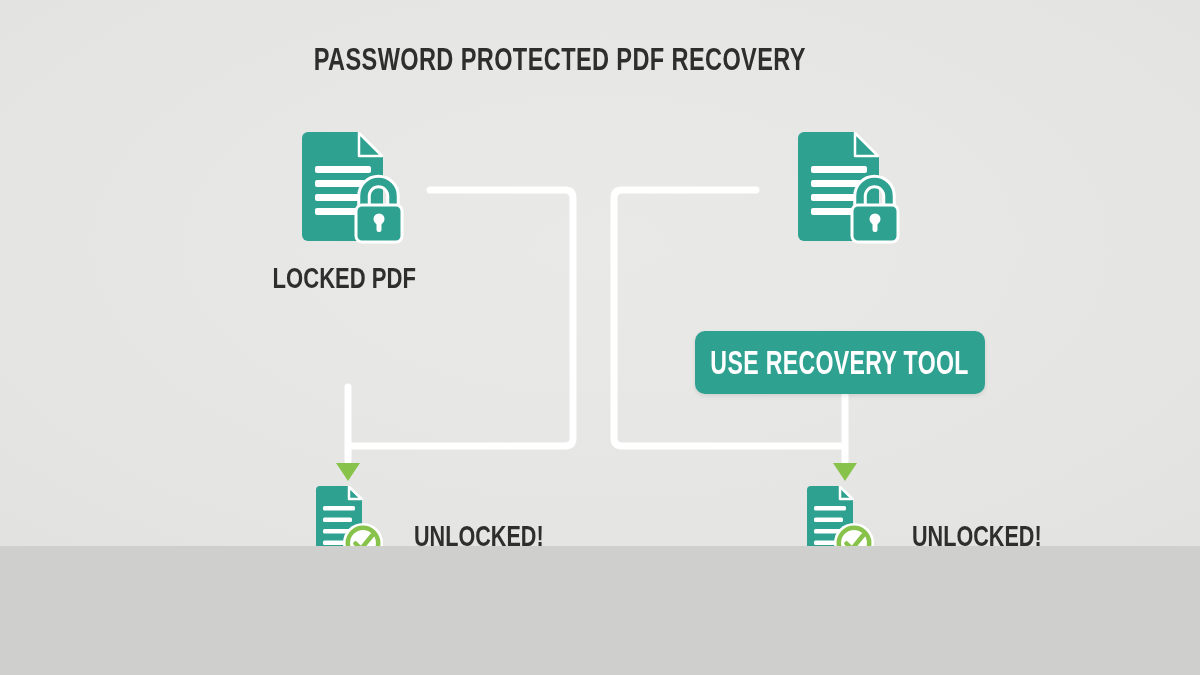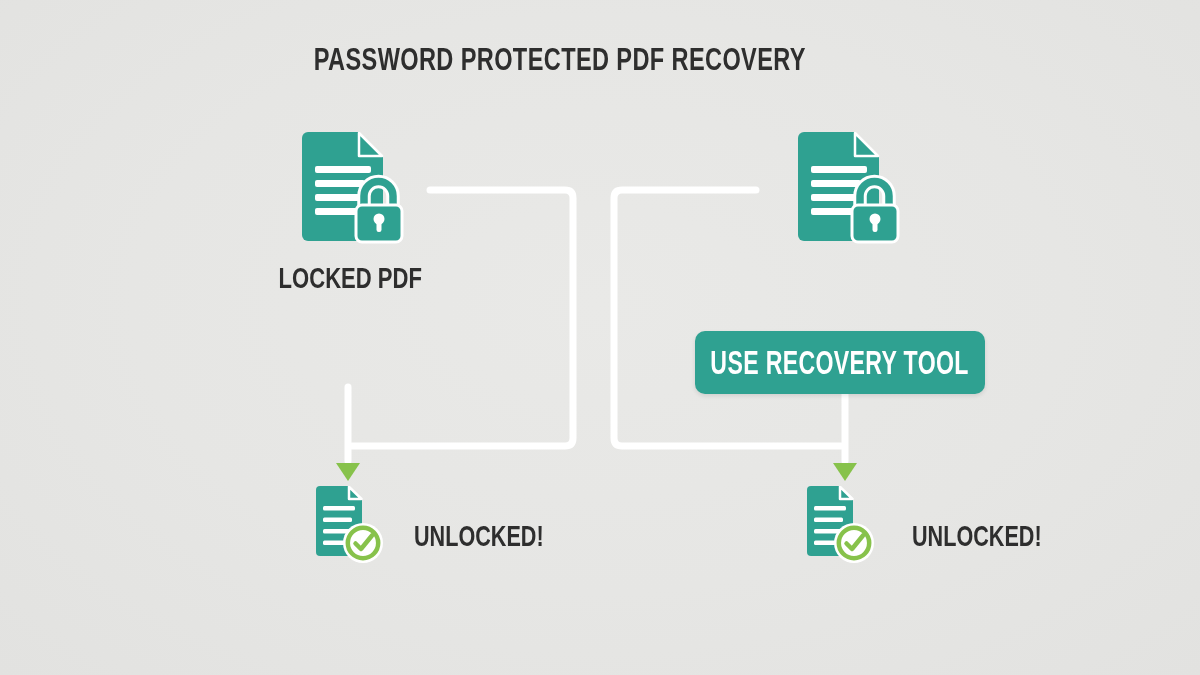--- a/index.html
+++ b/index.html
@@ -1,19 +1,19 @@
 <!DOCTYPE html>
 <html style="--background: #E6E6E4; --teal: #2FA191; --green: #87C24B; --text-dark: #2E2E2E; --line-white: #FFFFFF;"><head>
 <meta charset="utf-8">
 <style>
   * { margin:0; padding:0; box-sizing:border-box; }
   html,body { background:#cfcfcd; }
   .stage{
     position:relative;
-    width:1200px;height:675px;
+    width:1200px;height:546px;
     background:radial-gradient(ellipse at 50% 45%, #e9e9e7 0%, #e6e6e4 55%, #e2e2e0 100%);
     overflow:hidden;
     font-family:"Liberation Sans", sans-serif;
   }
   .cond{display:inline-block;white-space:nowrap;transform:scaleX(.76);transform-origin:center;}
   .cond-left{display:inline-block;white-space:nowrap;transform:scaleX(.72);transform-origin:left center;}
 
   .title{
     position:absolute;left:160px;top:42px;width:800px;
     text-align:center;font-size:31px;font-weight:bold;
@@ -30,21 +30,21 @@
     position:absolute;width:290px;height:63px;border-radius:10px;
     display:flex;align-items:center;justify-content:center;
     color:#fff;font-weight:bold;font-size:33px;letter-spacing:.5px;
     cursor:pointer;box-shadow:0 2px 4px rgba(0,0,0,.10);
   }
   .btn .cond{transform:scaleX(.70);}
   .btn-green{background:var(--green,#87c24b);left:205px;top:325px;}
   .btn-teal{background:var(--teal,#2fa191);left:695px;top:325px;margin-top:6px;}
 
   .label-dark{position:absolute;color:var(--text-dark,#2e2e2e);font-weight:bold;}
-  .locked-label{left:250px;top:262px;width:200px;text-align:center;font-size:29px;}
+  .locked-label{left:250px;top:262px;width:200px;font-size:29px;}
   .unlocked-label{top:519px;font-size:30px;margin-left:24px;}
 
   
   .doc{fill:var(--teal,#2fa191);}
   .fold{fill:var(--teal,#2fa191);stroke:#fff;stroke-width:2.5;stroke-linejoin:round;}
   .bar{fill:#fff;}
   .shackle-halo{fill:none;stroke:#fff;stroke-width:13.5;}
   .shackle{fill:none;stroke:var(--teal,#2fa191);stroke-width:7.5;}
   .lock-body{fill:var(--teal,#2fa191);stroke:#fff;stroke-width:3;}
   .keyhole{fill:#fff;}

